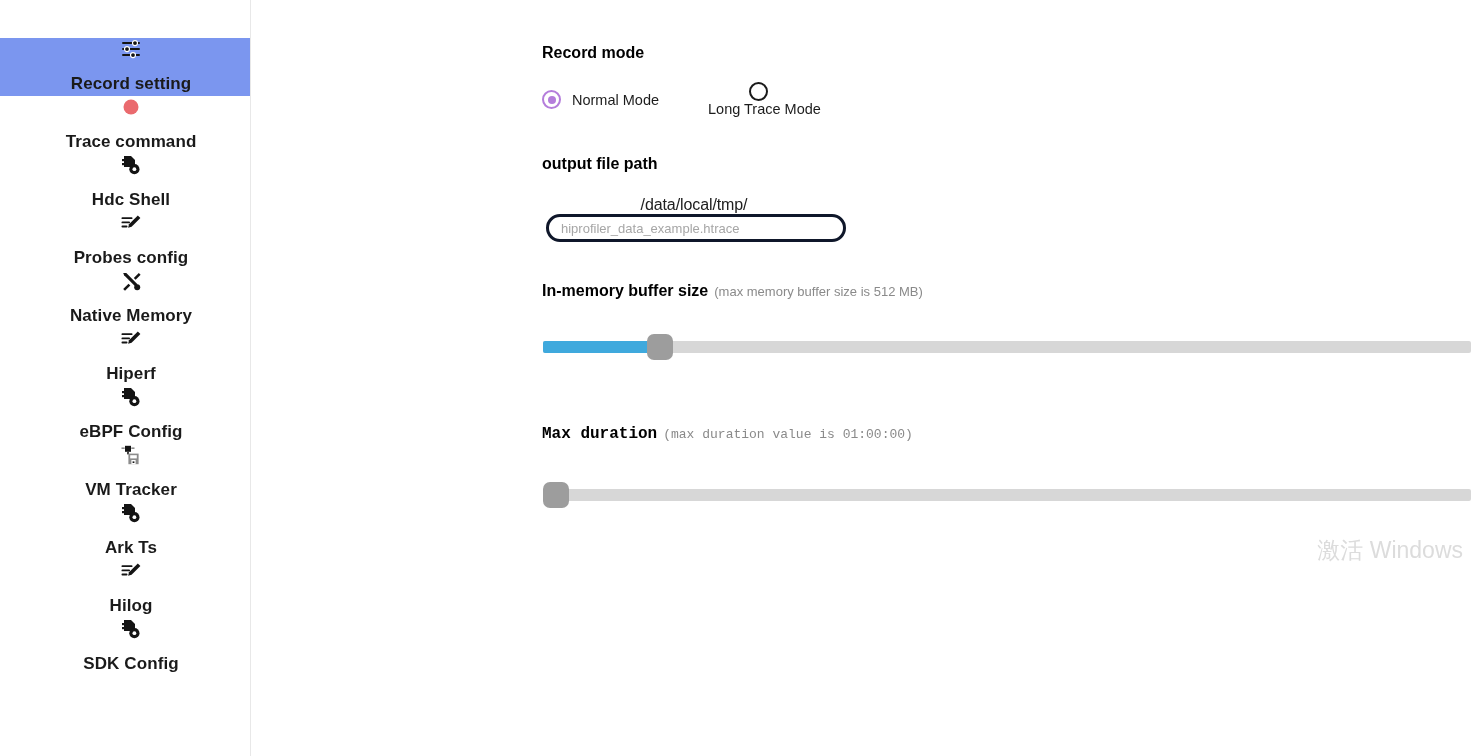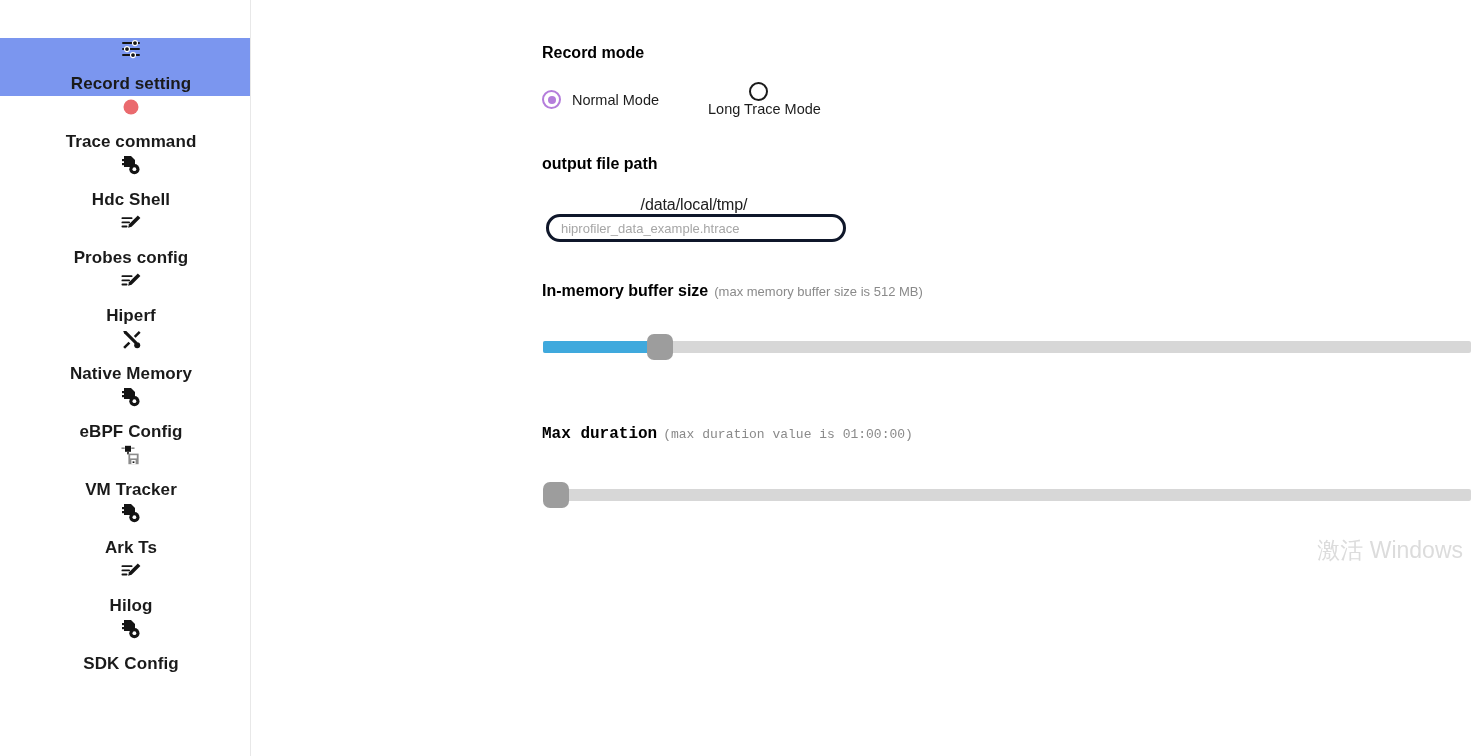--- a/index.html
+++ b/index.html
@@ -232,38 +232,38 @@
             <rect x="1.5" y="9.4" width="8.5" height="1.9" rx=".9" fill="#141414"></rect>
             <rect x="1.5" y="13.6" width="6" height="1.9" rx=".9" fill="#141414"></rect>
             <path d="M17.8 3.4 l2.6 2.6 -8.8 8.8 -3.5 .9 .9 -3.5 z" fill="#141414"></path>
           </svg>
         </span>
         <span class="nav-label">Probes config</span>
       </div>
       <div class="nav-item">
         <span class="nav-icon">
           <svg width="22" height="22" viewBox="0 0 22 22">
+            <path d="M3.2 3.0 l3.1 0 11.2 11.2 -2.2 2.2 -11.2 -11.2 z" fill="#141414"></path>
+            <path d="M18.8 3.0 l-5.0 5.0 1.8 1.8 5.0 -5.0 z" fill="#141414"></path>
+            <path d="M3.2 19.0 l5.3 -5.3 1.8 1.8 -5.3 5.3 z" fill="#141414"></path>
+            <circle cx="17.2" cy="17.2" r="3.0" fill="#141414"></circle>
+          </svg>
+        </span>
+        <span class="nav-label">Native Memory</span>
+      </div>
+      <div class="nav-item">
+        <span class="nav-icon">
+          <svg width="22" height="22" viewBox="0 0 22 22">
             <rect x="1.5" y="5.2" width="11" height="1.9" rx=".9" fill="#141414"></rect>
             <rect x="1.5" y="9.4" width="8.5" height="1.9" rx=".9" fill="#141414"></rect>
             <rect x="1.5" y="13.6" width="6" height="1.9" rx=".9" fill="#141414"></rect>
             <path d="M17.8 3.4 l2.6 2.6 -8.8 8.8 -3.5 .9 .9 -3.5 z" fill="#141414"></path>
           </svg>
         </span>
         <span class="nav-label">Hiperf</span>
-      </div>
-      <div class="nav-item">
-        <span class="nav-icon">
-          <svg width="22" height="22" viewBox="0 0 22 22">
-            <path d="M3.2 3.0 l3.1 0 11.2 11.2 -2.2 2.2 -11.2 -11.2 z" fill="#141414"></path>
-            <path d="M18.8 3.0 l-5.0 5.0 1.8 1.8 5.0 -5.0 z" fill="#141414"></path>
-            <path d="M3.2 19.0 l5.3 -5.3 1.8 1.8 -5.3 5.3 z" fill="#141414"></path>
-            <circle cx="17.2" cy="17.2" r="3.0" fill="#141414"></circle>
-          </svg>
-        </span>
-        <span class="nav-label">Native Memory</span>
       </div>
       <div class="nav-item">
         <span class="nav-icon">
           <svg width="22" height="22" viewBox="0 0 22 22">
             <path d="M4 2 h7 l4 4 v7 h-11 z" fill="#141414"></path>
             <rect x="2" y="5" width="3.4" height="2.2" fill="#141414"></rect>
             <rect x="2" y="9" width="3.4" height="2.2" fill="#141414"></rect>
             <circle cx="14.4" cy="15.2" r="5.1" fill="#141414"></circle>
             <circle cx="14.4" cy="15.2" r="1.9" fill="#fff"></circle>
           </svg>

